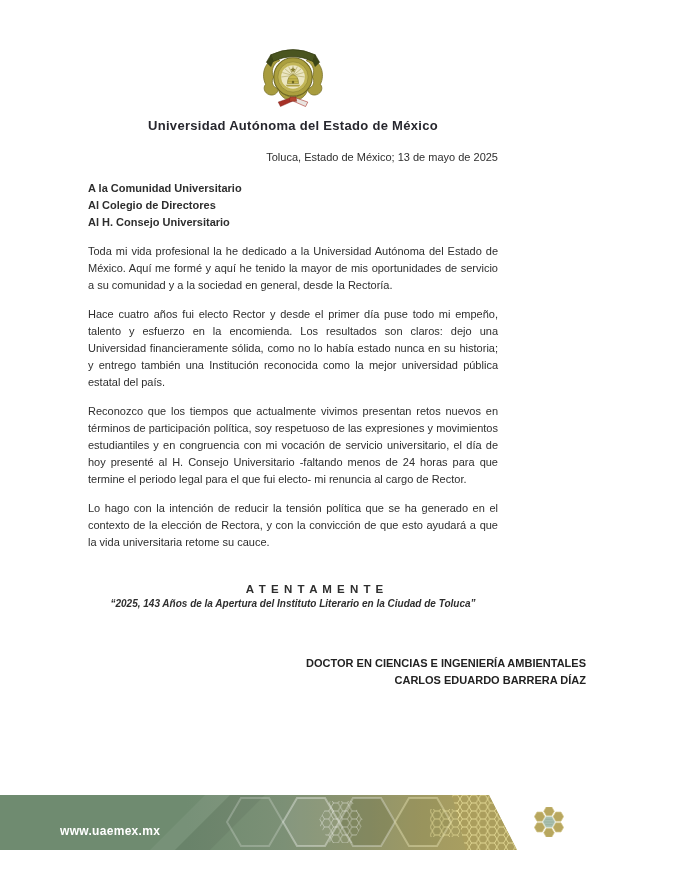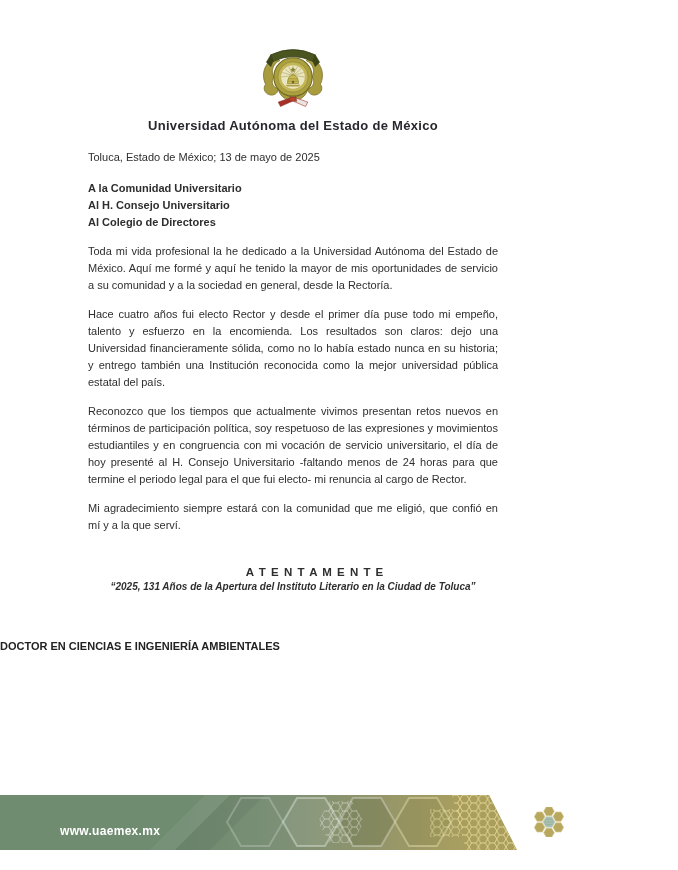--- a/index.html
+++ b/index.html
@@ -17,20 +17,21 @@
   .university-name {
     margin-top:6px;
     text-align:center;
     font-size:13px;
     font-weight:bold;
     color:#27272e;
     letter-spacing:0.3px;
   }
   .dateline {
     margin:18px 88px 0 88px;
+    text-align:right;
     font-size:11px;
   }
   .recipients {
     margin:17px 88px 0 88px;
     font-size:11px;
     font-weight:bold;
     line-height:17px;
   }
   .body-block { margin:0 88px; }
   .body-block p {
@@ -43,21 +44,21 @@
   .closing { margin-top:32px; text-align:center; }
   .closing .salutation {
     font-size:11.5px; font-weight:bold; letter-spacing:1px;margin-left:44px;
   }
   .closing .motto {
     margin-top:3px; font-size:11.5px; font-weight:bold;
   }
   .closing .year-legend {
     margin-top:3px; font-size:10px; font-weight:bold; font-style:italic;
   }
-  .signature { margin-top:46px; text-align:left; }
+  .signature { margin-top:46px; text-align:right; }
   .signature .degree, .signature .name {
     font-size:11px; font-weight:bold; line-height:17px; color:#222;
   }
   .footer {
     position:absolute; left:0; top:795px; width:678px; height:55px;
   }
   .banner {
     position:absolute; left:0; top:0; width:517px; height:55px;
     clip-path:polygon(0 0, 489px 0, 517px 55px, 0 55px);
     background:linear-gradient(90deg,
@@ -115,38 +116,39 @@
       <path d="M46 77 L54 77 L55 83 L45 83 Z" fill="#b5452f" stroke="#7d241d" stroke-width="0.6"></path>
     </svg>
   </div>
 
   <div class="university-name">Universidad Autónoma del Estado de México</div>
 
   <div class="dateline">Toluca, Estado de México; 13 de mayo de 2025</div>
 
   <div class="recipients">
     <div>A la Comunidad Universitario</div>
+    <div>Al Colegio de Directores</div>
     <div>Al H. Consejo Universitario</div>
-    <div>Al Colegio de Directores</div>
   </div>
 
   <div class="body-block">
     <p>Toda mi vida profesional la he dedicado a la Universidad Autónoma del Estado de México. Aquí me formé y aquí he tenido la mayor de mis oportunidades de servicio a su comunidad y a la sociedad en general, desde la Rectoría.</p>
     <p>Hace cuatro años fui electo Rector y desde el primer día puse todo mi empeño, talento y esfuerzo en la encomienda. Los resultados son claros: dejo una Universidad financieramente sólida, como no lo había estado nunca en su historia; y entrego también una Institución reconocida como la mejor universidad pública estatal del país.</p>
     <p>Reconozco que los tiempos que actualmente vivimos presentan retos nuevos en términos de participación política, soy respetuoso de las expresiones y movimientos estudiantiles y en congruencia con mi vocación de servicio universitario, el día de hoy presenté al H. Consejo Universitario -faltando menos de 24 horas para que termine el periodo legal para el que fui electo- mi renuncia al cargo de Rector.</p>
-    <p>Mi agradecimiento siempre estará con la comunidad que me eligió, que confió en mí y a la que serví.</p>
+    <p>Lo hago con la intención de reducir la tensión política que se ha generado en el contexto de la elección de Rectora, y con la convicción de que esto ayudará a que la vida universitaria retome su cauce.</p>
   </div>
 
   <div class="closing">
     <div class="salutation">A T E N T A M E N T E</div>
-    <div class="year-legend">“2025, 131 Años de la Apertura del Instituto Literario en la Ciudad de Toluca”</div>
+    <div class="year-legend">“2025, 143 Años de la Apertura del Instituto Literario en la Ciudad de Toluca”</div>
   </div>
 
   <div class="signature">
     <div class="degree">DOCTOR EN CIENCIAS E INGENIERÍA AMBIENTALES</div>
+    <div class="name">CARLOS EDUARDO BARRERA DÍAZ</div>
   </div>
 
   <div class="footer">
     <div class="banner">
       <svg class="banner-decor" width="517" height="55" viewBox="0 0 517 55" aria-hidden="true">
         <defs>
           <pattern id="hcW" width="9.2" height="8" patternUnits="userSpaceOnUse">
             <path d="M0 4 L2.3 0 L6.9 0 L9.2 4 L6.9 8 L2.3 8 Z" fill="none" stroke="rgba(255,255,255,0.5)" stroke-width="0.8"></path>
           </pattern>
           <pattern id="hcG" width="9.2" height="8" patternUnits="userSpaceOnUse">

